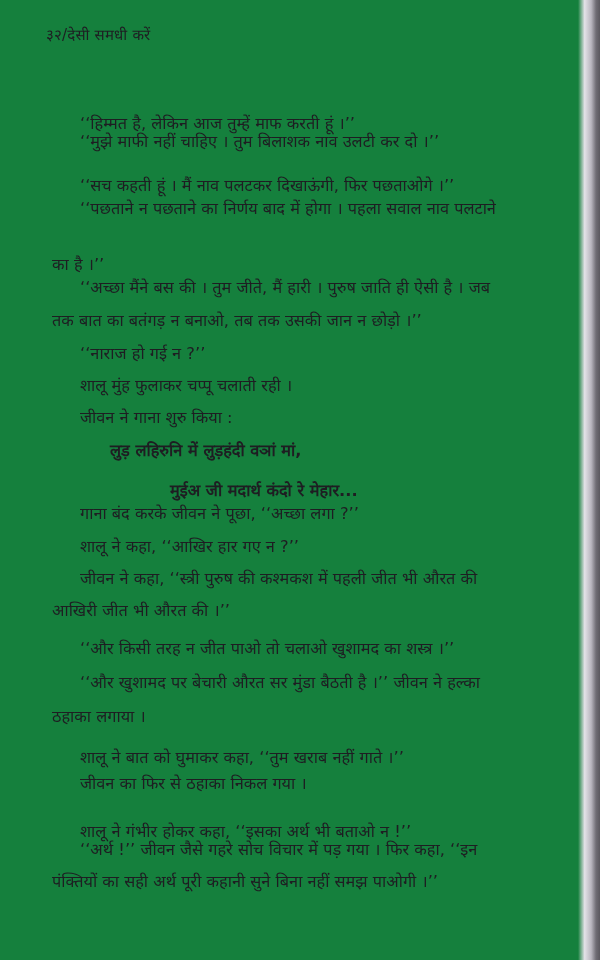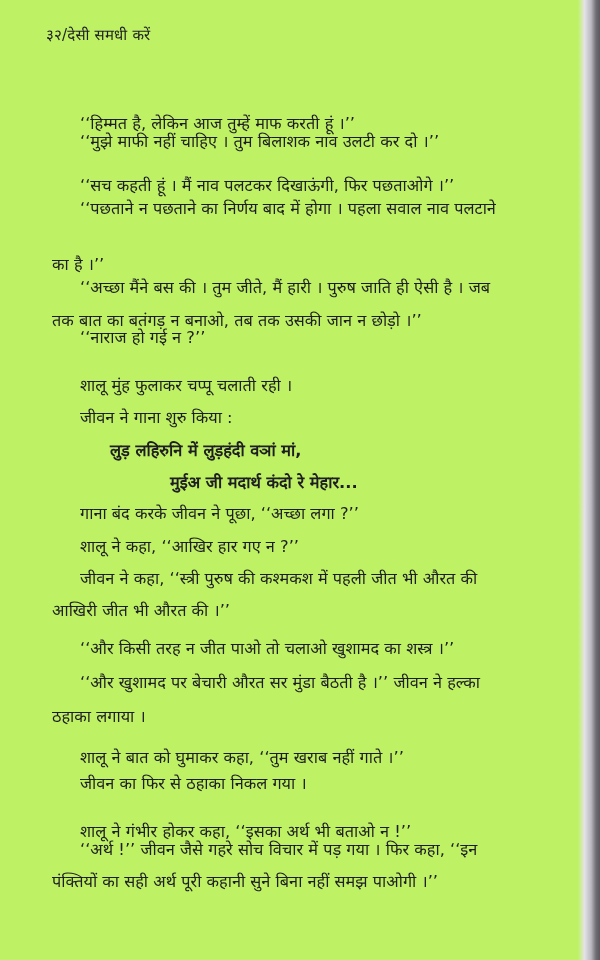--- a/index.html
+++ b/index.html
@@ -7,21 +7,21 @@
       padding: 0;
       width: 600px;
       height: 960px;
       overflow: hidden;
       background: #fdfcfe;
     }
     .page {
       position: relative;
       width: 600px;
       height: 960px;
-      background: #bef264;
+      background: #15803d;
       font-family: "DejaVu Sans", "Liberation Sans", sans-serif;
       color: #1e1d22;
     }
     .binding-shadow {
       position: absolute;
       top: 0;
       right: 0;
       width: 22px;
       height: 960px;
       background: linear-gradient(to right,
@@ -45,39 +45,39 @@
       width: 515px;
       font-size: 16.3px;
     }
     .line {
       position: absolute;
       left: 0;
       white-space: nowrap;
     }
     .indent { left: 28px; }
     .verse1 { left: 58px; font-weight: bold; }
-    .verse2 { left: 118px; font-weight: bold; }
+    .verse2 { left: 118px; font-weight: bold; margin-top: 8px; }
   </style>
 </head>
 <body>
 
 <div class="page">
   <div class="binding-shadow"></div>
 
   <div class="running-head">३२/देसी समधी करें</div>
 
   <div class="body-text">
     <div class="line indent" style="top:0px">‘‘हिम्मत है, लेकिन आज तुम्हें माफ करती हूं ।’’</div>
     <div class="line indent" style="top:18px">‘‘मुझे माफी नहीं चाहिए । तुम बिलाशक नाव उलटी कर दो ।’’</div>
     <div class="line indent" style="top:62px">‘‘सच कहती हूं । मैं नाव पलटकर दिखाऊंगी, फिर पछताओगे ।’’</div>
     <div class="line indent" style="top:85px">‘‘पछताने न पछताने का निर्णय बाद में होगा । पहला सवाल नाव पलटाने</div>
     <div class="line" style="top:141px">का है ।’’</div>
     <div class="line indent" style="top:164px">‘‘अच्छा मैंने बस की । तुम जीते, मैं हारी । पुरुष जाति ही ऐसी है । जब</div>
     <div class="line" style="top:197px">तक बात का बतंगड़ न बनाओ, तब तक उसकी जान न छोड़ो ।’’</div>
-    <div class="line indent" style="top:214px">‘‘नाराज हो गई न ?’’</div>
+    <div class="line indent" style="top:230px">‘‘नाराज हो गई न ?’’</div>
     <div class="line indent" style="top:262px">शालू मुंह फुलाकर चप्पू चलाती रही ।</div>
     <div class="line indent" style="top:294px">जीवन ने गाना शुरु किया :</div>
     <div class="line verse1" style="top:327px">लुड़ लहिरुनि में लुड़हंदी वञां मां,</div>
     <div class="line verse2" style="top:359px">मुईअ जी मदार्थ कंदो रे मेहार...</div>
     <div class="line indent" style="top:390px">गाना बंद करके जीवन ने पूछा, ‘‘अच्छा लगा ?’’</div>
     <div class="line indent" style="top:423px">शालू ने कहा, ‘‘आखिर हार गए न ?’’</div>
     <div class="line indent" style="top:455px">जीवन ने कहा, ‘‘स्त्री पुरुष की कश्मकश में पहली जीत भी औरत की</div>
     <div class="line" style="top:487px">आखिरी जीत भी औरत की ।’’</div>
     <div class="line indent" style="top:525px">‘‘और किसी तरह न जीत पाओ तो चलाओ खुशामद का शस्त्र ।’’</div>
     <div class="line indent" style="top:559px">‘‘और खुशामद पर बेचारी औरत सर मुंडा बैठती है ।’’ जीवन ने हल्का</div>

